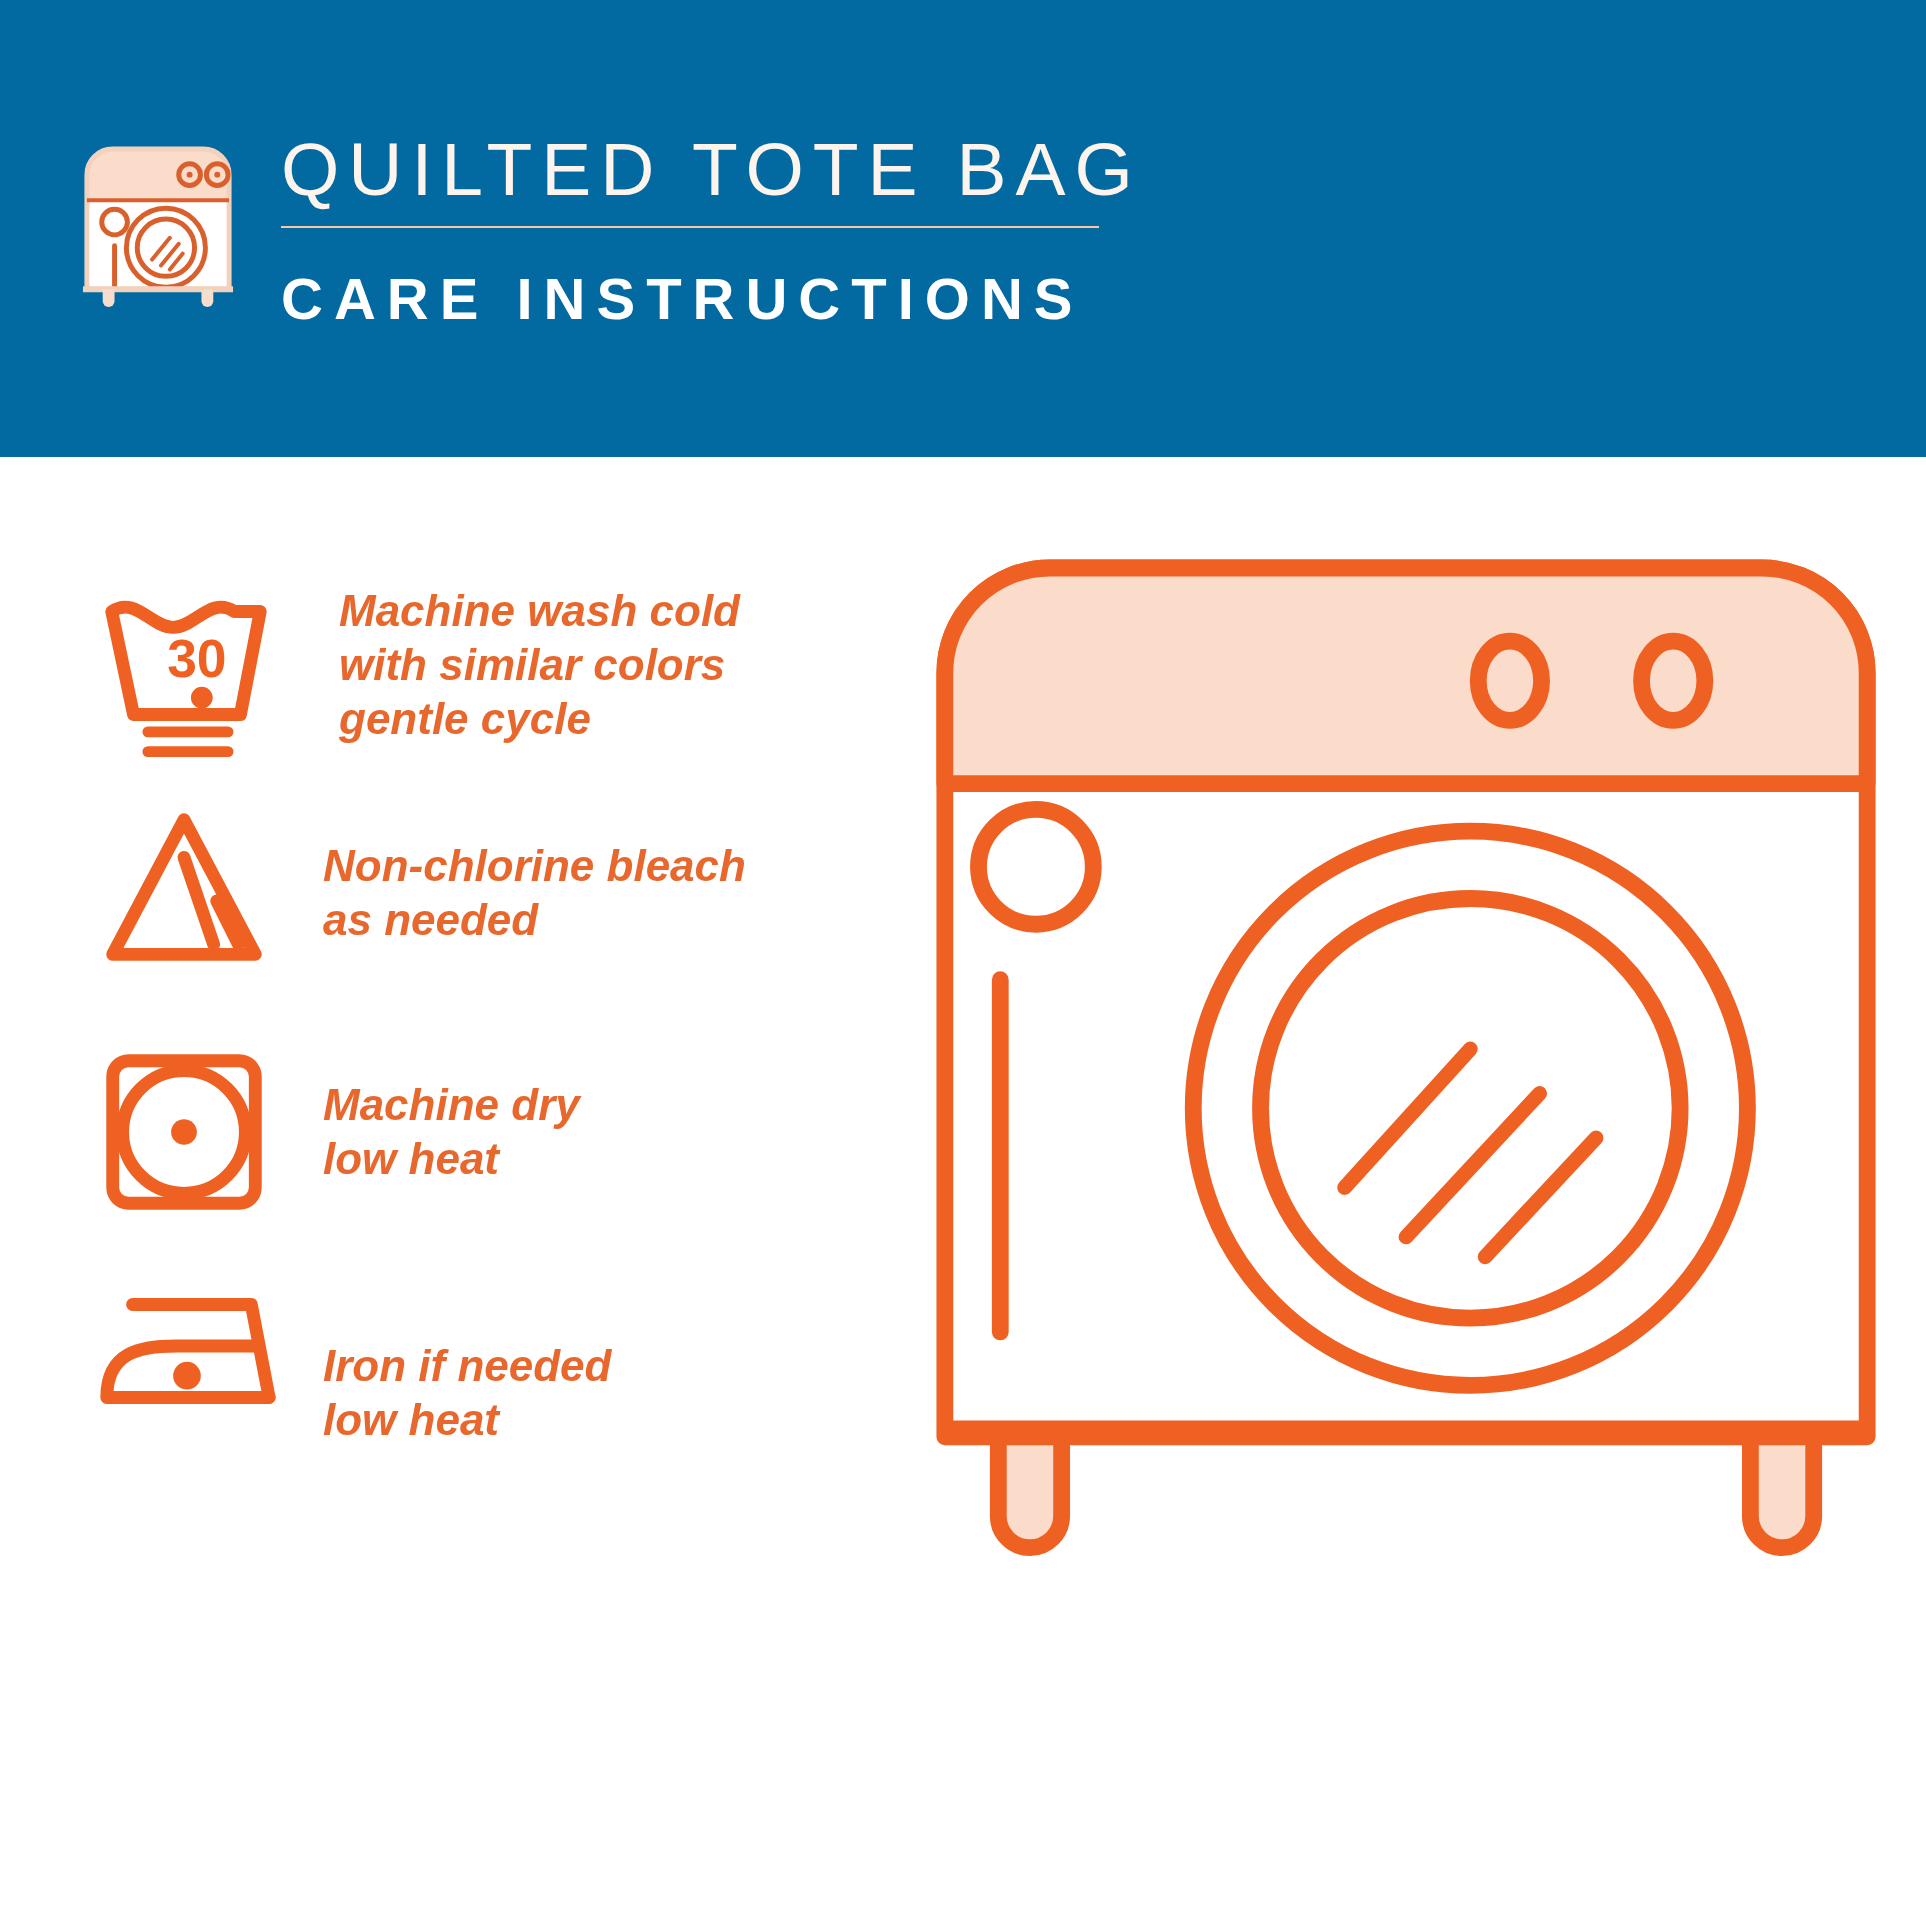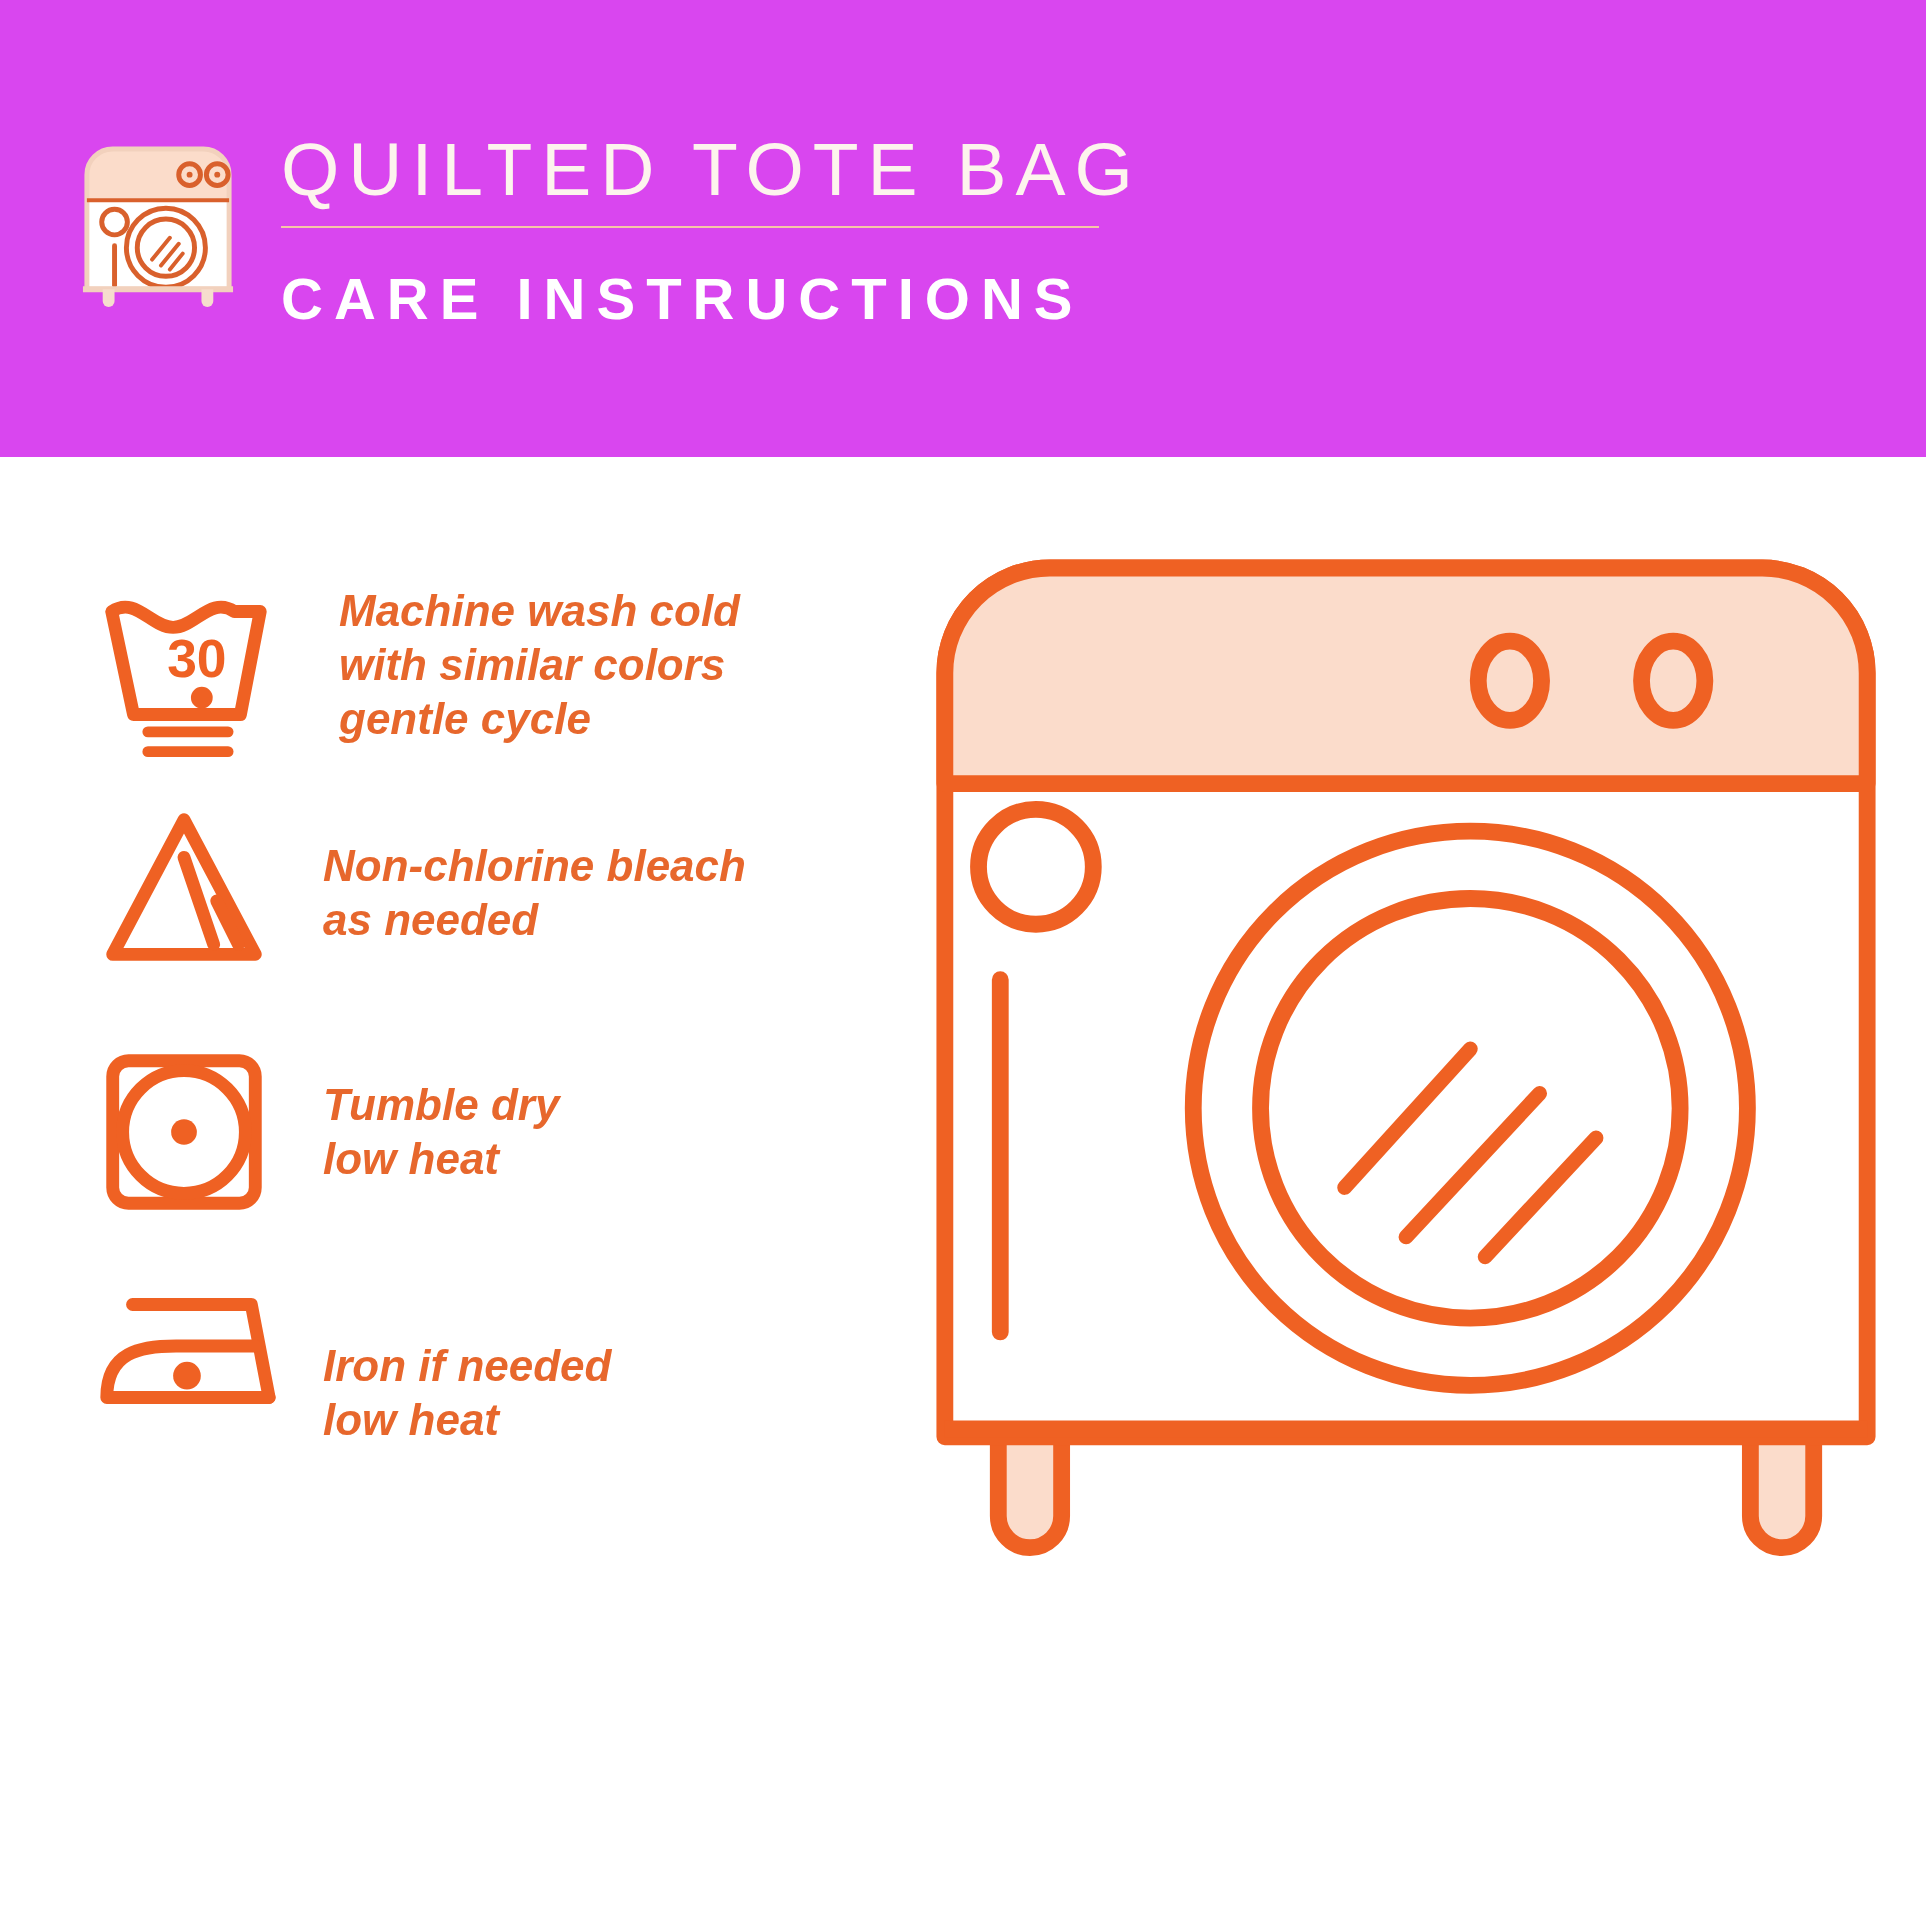--- a/index.html
+++ b/index.html
@@ -15,21 +15,21 @@
     position: relative;
   }
 
   
   #header-band {
     position: absolute;
     left: 0;
     top: 0;
     width: 1927px;
     height: 457px;
-    background: #d946ef;
+    background: #0369a1;
     box-sizing: border-box;
   }
   #header-inner {
     position: absolute;
     left: 79px;
     top: 127px;
     display: flex;
     align-items: flex-start;
   }
   #header-logo {
@@ -183,21 +183,21 @@
     <div class="care-text">Non-chlorine bleach
 as needed</div>
   </div>
 
   <div class="care-row" id="care-row-2">
     <svg class="care-icon" viewBox="0 0 200 200">
       <rect x="28" y="28" width="144" height="144" rx="16" fill="none" stroke="#ef6123" stroke-width="13"></rect>
       <circle cx="100" cy="100" r="62" fill="none" stroke="#ef6123" stroke-width="13"></circle>
       <circle cx="100" cy="100" r="13" fill="#ef6123"></circle>
     </svg>
-    <div class="care-text">Tumble dry
+    <div class="care-text">Machine dry
 low heat</div>
   </div>
 
   <div class="care-row" id="care-row-3">
     <svg class="care-icon" viewBox="0 0 200 200">
 
       <path d="M48 56 H168 L186 150" fill="none" stroke="#ef6123" stroke-width="13" stroke-linecap="round" stroke-linejoin="round"></path>
 
       <path d="M186 150 H22 C22 104 56 98 92 98 H172" fill="none" stroke="#ef6123" stroke-width="13" stroke-linecap="round" stroke-linejoin="round"></path>
 

